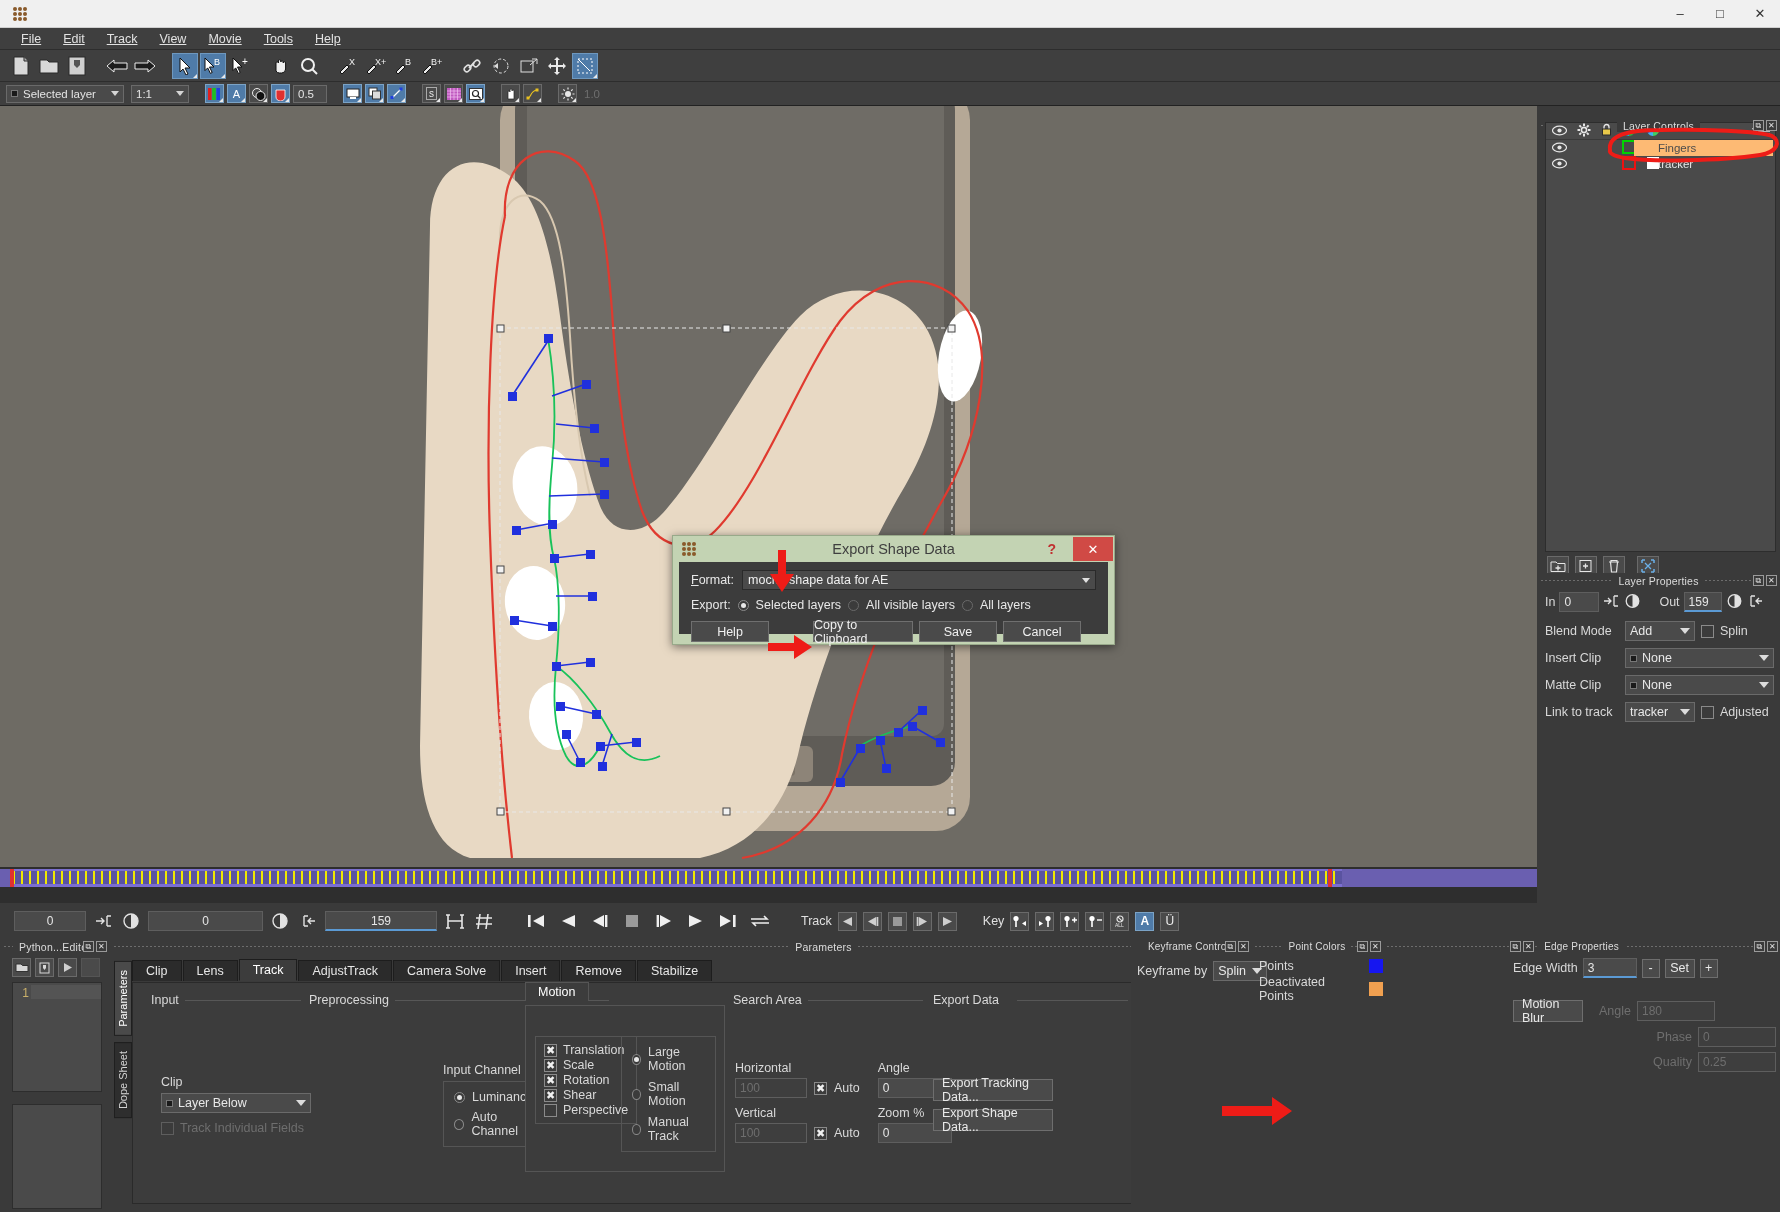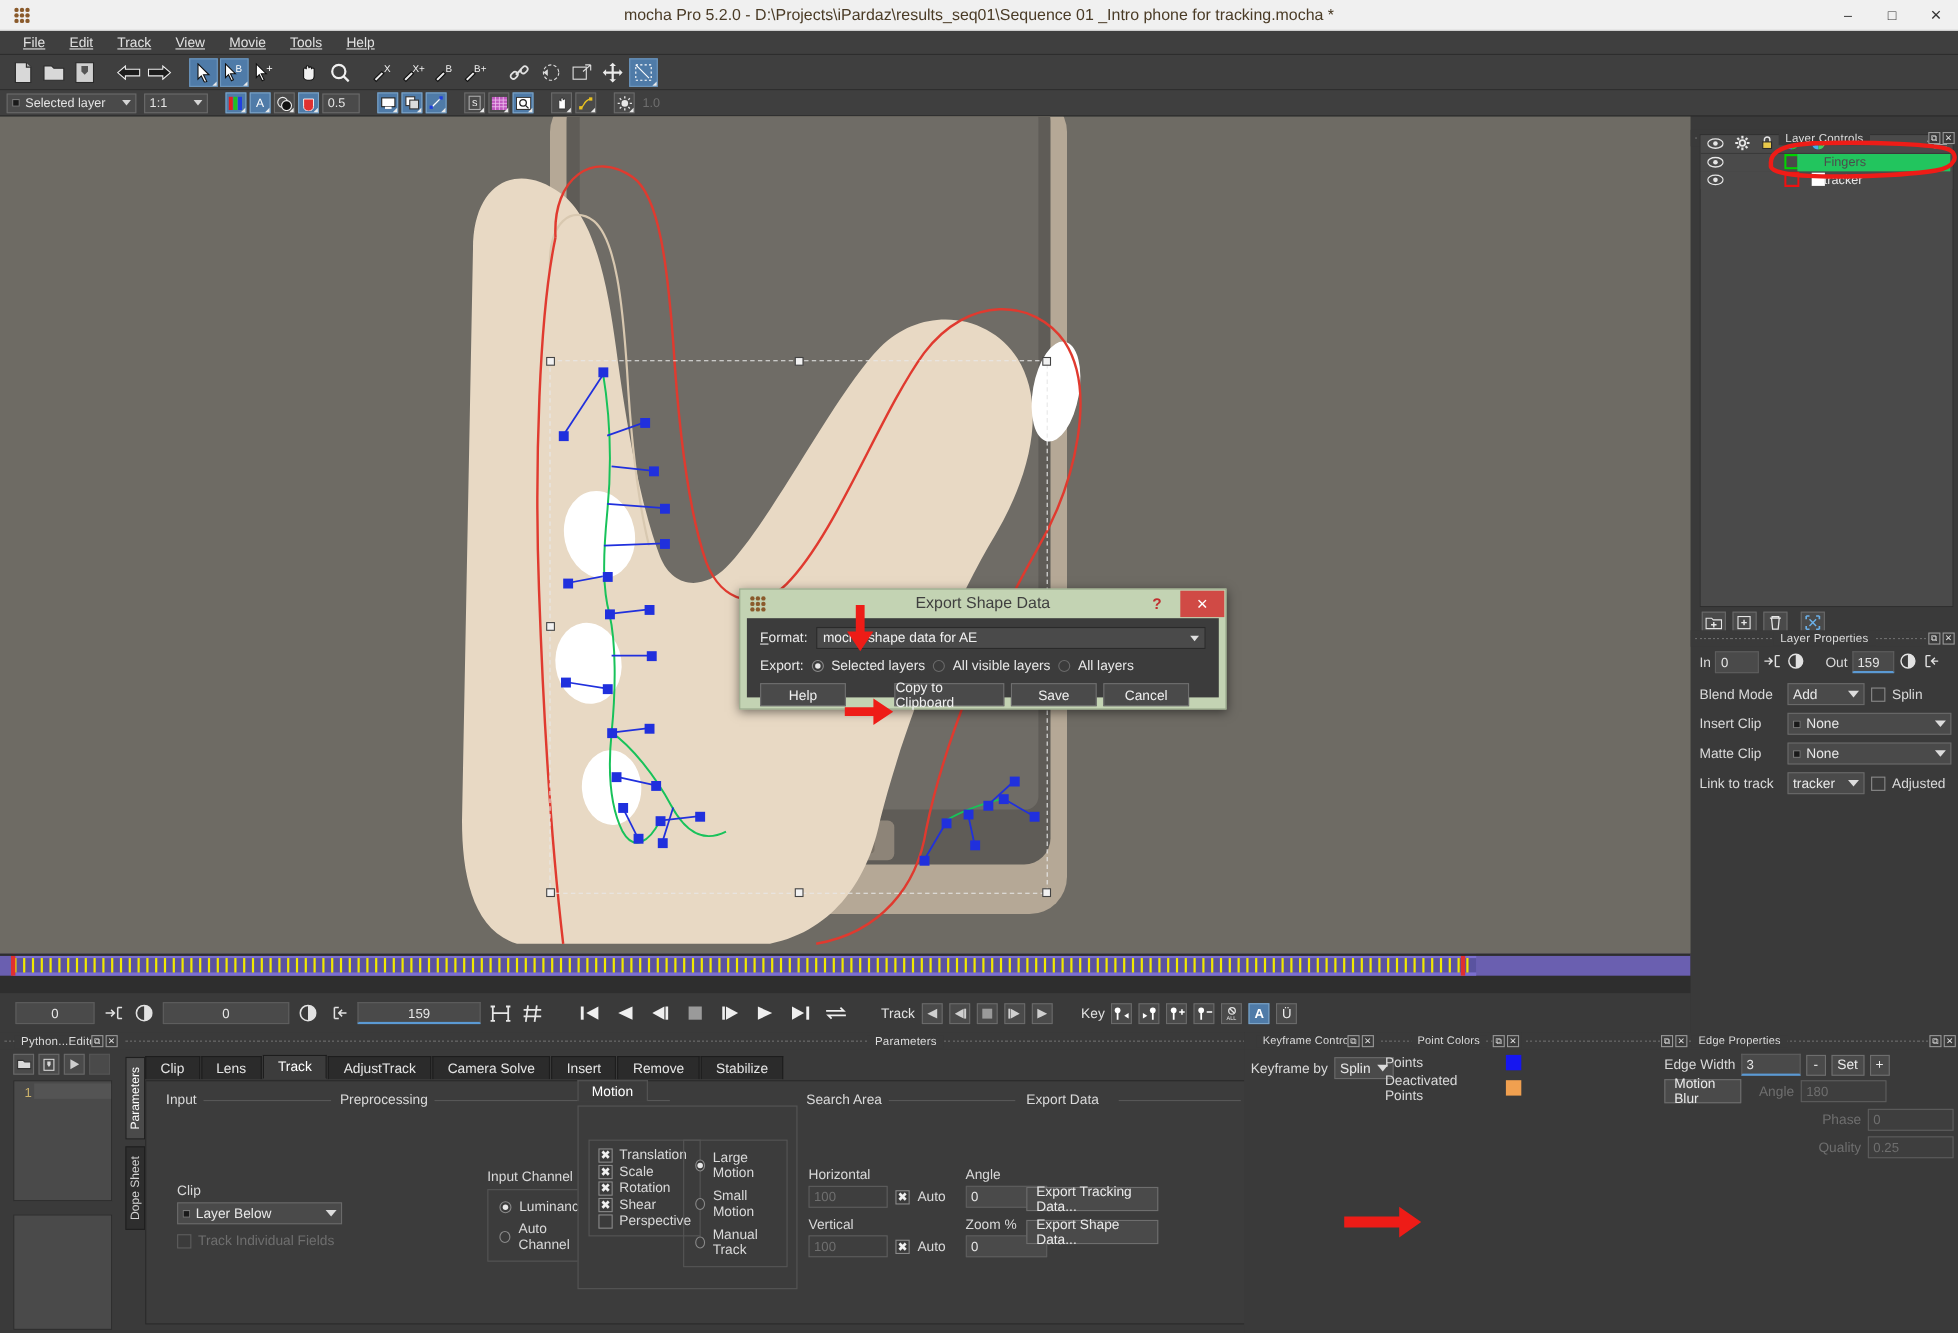--- a/index.html
+++ b/index.html
@@ -150,21 +150,20 @@
         <i></i>
         <i></i>
         <i></i>
         <i></i>
         <i></i>
         <i></i>
         <i></i>
         <i></i>
       </span>
   </div>
-  <div class="tb-title">mocha Pro 5.2.0 - D:\Projects\iPardaz\results_seq01\Sequence 01 _Intro phone for tracking.mocha *</div>
   <div class="tb-buttons">
     <div>–</div>
     <div>□</div>
     <div class="tb-close">✕</div>
   </div>
 </div>
 
 <div id="menubar">
   <div class="mi"><span class="u">File</span></div>
   <div class="mi"><span class="u">Edit</span></div>
@@ -745,21 +744,21 @@
               <circle cx="7.5" cy="5.5" r="2.1" fill="#e6e6e6"></circle>
             </svg></span>
         <span style="width:14px"></span>
           <span style="width:11px"></span>
         <span><svg width="14" height="14">
               <rect x="1" y="1" width="12" height="12" fill="none" stroke="#00d400" stroke-width="2"></rect>
             </svg></span>
         <span><svg width="14" height="14">
               <rect x="1" y="1" width="12" height="12" fill="#00d400"></rect>
             </svg></span>
-        <span style="position:absolute;left:88px;right:2px;top:0;bottom:0;background:#22c55e;display:flex;align-items:center;padding-left:24px;color:#4c4c4c;font-size:11.5px">Fingers</span>
+        <span style="position:absolute;left:88px;right:2px;top:0;bottom:0;background:#fdba74;display:flex;align-items:center;padding-left:24px;color:#4c4c4c;font-size:11.5px">Fingers</span>
       </div>
 
       <div style="height:16px;display:flex;align-items:center;gap:10px;padding-left:6px;background:#4a4a4a;position:relative">
         <span><svg width="15" height="11">
               <ellipse cx="7.5" cy="5.5" rx="7" ry="4.3" fill="none" stroke="#e6e6e6" stroke-width="1.2"></ellipse>
               <circle cx="7.5" cy="5.5" r="2.1" fill="#e6e6e6"></circle>
             </svg></span>
         <span style="width:14px"></span>
           <span style="width:11px"></span>
         <span><svg width="14" height="14">
@@ -1131,21 +1130,21 @@
     <div style="position:absolute;left:382px;top:19px;right:4px">
       <div style="display:flex;align-items:center;gap:5px">
         <span class="fieldlbl">Edge Width</span>
         <div class="inp focus" style="width:54px">
             <span>3</span>
           </div>
         <div class="btn" style="width:18px;height:19px;padding:0">-</div>
         <div class="btn" style="width:30px;height:19px;padding:0">Set</div>
         <div class="btn" style="width:18px;height:19px;padding:0">+</div>
       </div>
-      <div style="display:flex;align-items:center;gap:6px;margin-top:3px">
+      <div style="display:flex;align-items:center;gap:6px;margin-top:22px">
         <div class="btn" style="width:70px">Motion Blur</div>
         <span class="fieldlbl" style="color:#6e6e6e;width:42px;text-align:right">Angle</span>
         <div class="inp disabled" style="width:78px">
             <span>180</span>
           </div>
       </div>
       <div style="display:flex;align-items:center;gap:6px;margin-top:5px;justify-content:flex-end;padding-right:0">
         <span class="fieldlbl" style="color:#6e6e6e;width:42px;text-align:right">Phase</span>
         <div class="inp disabled" style="width:78px">
             <span>0</span>

